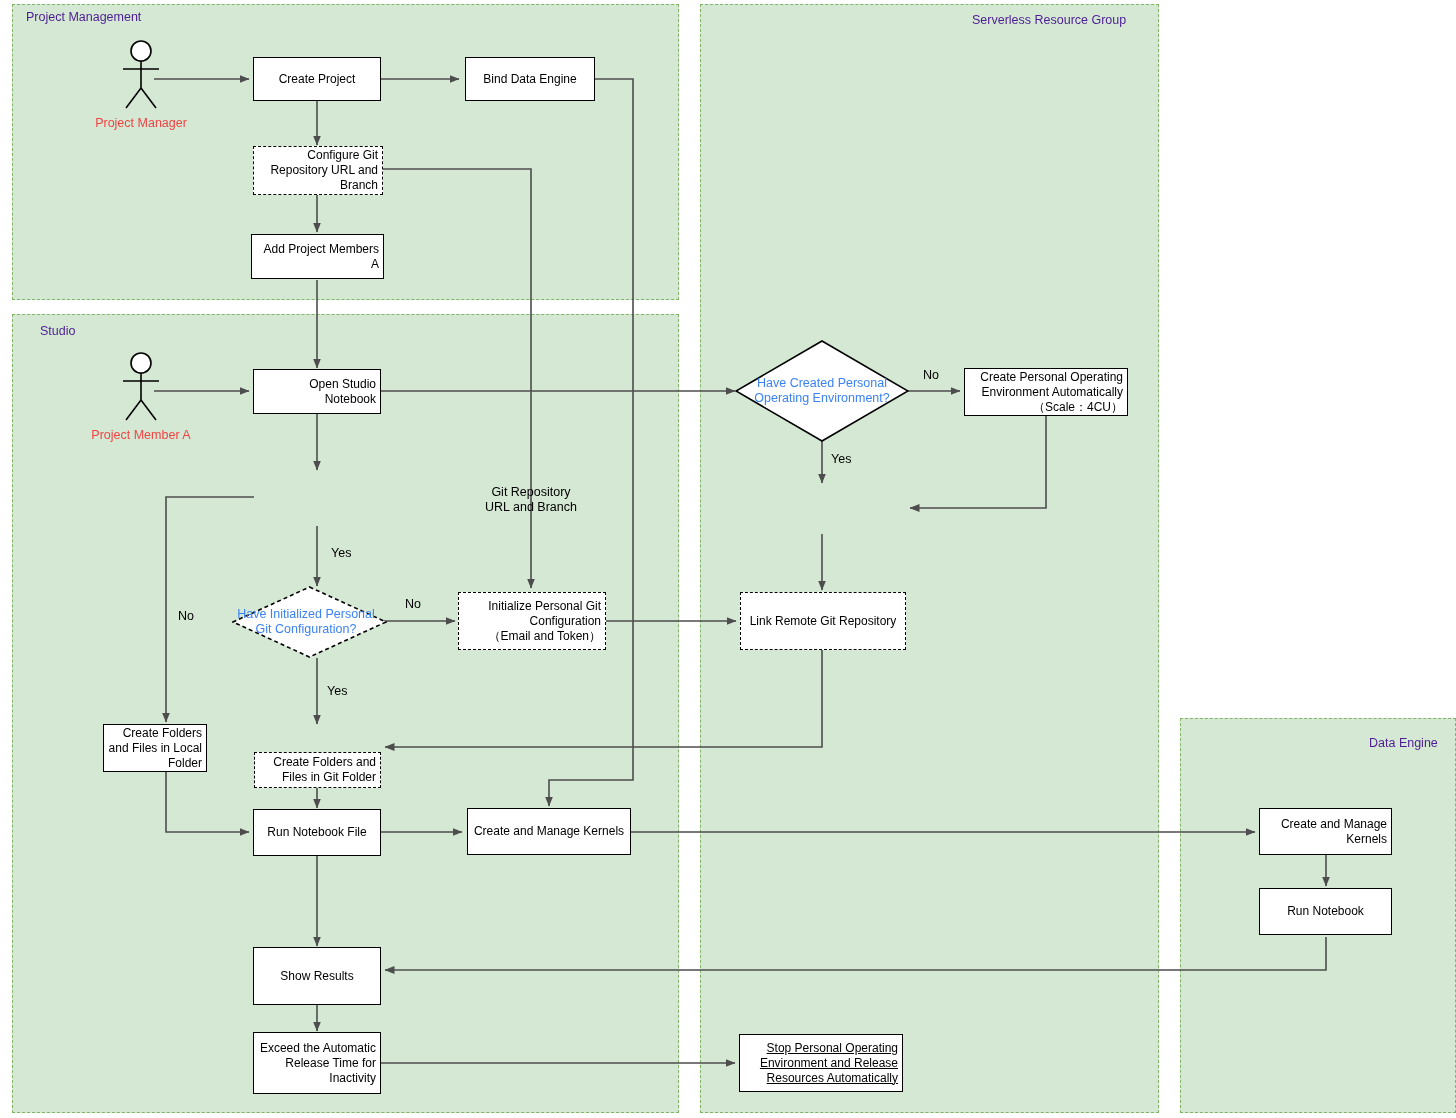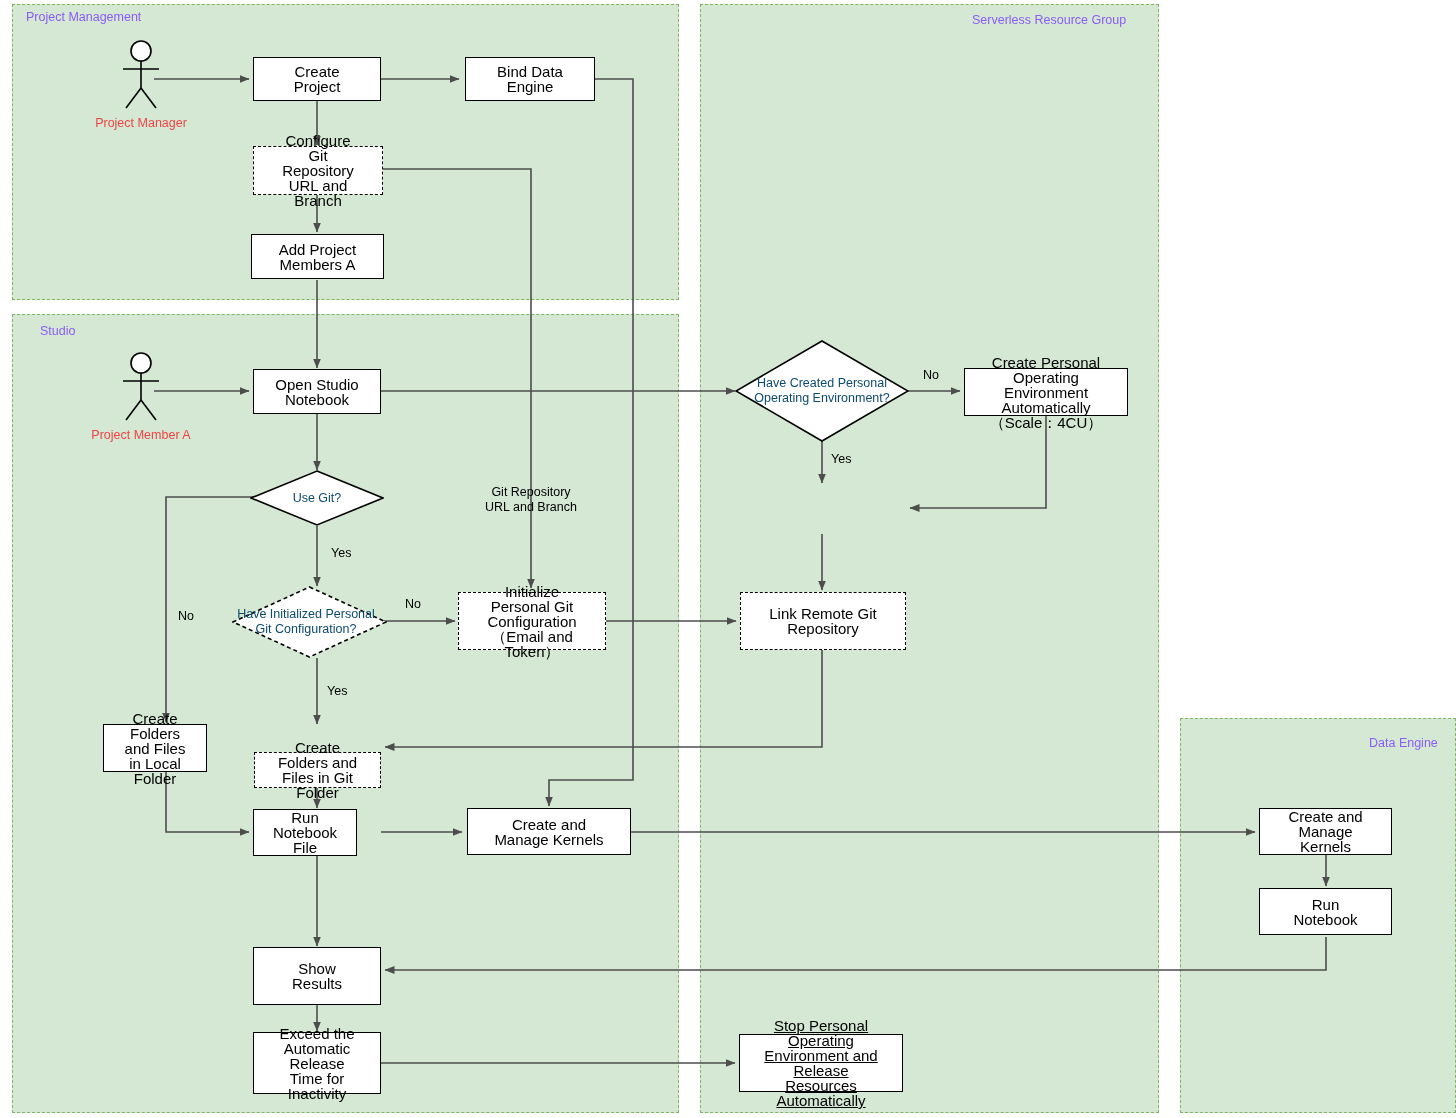--- a/index.html
+++ b/index.html
@@ -1,26 +1,26 @@
 <!DOCTYPE html>
 <html><head>
 <meta charset="utf-8">
 <style>
   html,body{margin:0;padding:0;background:#ffffff;}
   body{font-family:"Liberation Sans", sans-serif;}
   #canvas{position:relative;width:1456px;height:1118px;overflow:hidden;background:#fff;}
   svg.layer{position:absolute;left:0;top:0;width:1456px;height:1118px;}
   .pool{position:absolute;background:#d5e8d4;border:1px dashed #82b366;box-sizing:border-box;}
-  .pool-label{position:absolute;font-size:12.5px;color:#8b5cf6;white-space:nowrap;}
+  .pool-label{position:absolute;font-size:12.5px;color:#4c1d95;white-space:nowrap;}
   .node{position:absolute;box-sizing:border-box;background:#ffffff;border:1.4px solid #000;
-        display:flex;align-items:center;justify-content:center;text-align:center;
-        font-size:15px;line-height:15px;color:#000;padding:2px 20px;}
+        display:flex;align-items:center;justify-content:center;text-align:right;
+        font-size:12px;line-height:15px;color:#000;padding:2px 4px;}
   .node.dashed{border-style:dashed;}
   .diamond{position:absolute;display:flex;align-items:center;justify-content:center;text-align:center;
-           font-size:12.5px;line-height:15px;color:#0c4a6e;}
+           font-size:12.5px;line-height:15px;color:#3b82f6;}
   .diamond .dshape{position:absolute;left:0;top:0;width:100%;height:100%;}
   .diamond .dtext{position:relative;z-index:2;padding:0 6px;}
   .edge-label{position:absolute;font-size:12.5px;line-height:15px;color:#000;text-align:center;white-space:pre;}
   .actor-label{position:absolute;font-size:12.5px;color:#ef4444;text-align:center;white-space:nowrap;}
   .actor{position:absolute;}
 </style>
 </head>
 <body>
 
 <div id="canvas">
@@ -130,42 +130,36 @@
   <div class="node" style="left:253px;top:57px;width:128px;height:44px;">Create Project</div>
 
   <div class="node" style="left:465px;top:57px;width:130px;height:44px;">Bind Data Engine</div>
 
   <div class="node dashed" style="left:253px;top:146px;width:130px;height:49px;">Configure Git Repository URL and Branch</div>
 
   <div class="node" style="left:251px;top:234px;width:133px;height:45px;">Add Project Members A</div>
 
   <div class="node" style="left:253px;top:369px;width:128px;height:45px;">Open Studio Notebook</div>
 
-  <div class="diamond" style="left:250px;top:470px;width:134px;height:56px;">
-    <svg class="dshape" viewBox="0 0 134 56" preserveAspectRatio="none">
-      <polygon points="67,1 133,28 67,55 1,28" fill="#ffffff" stroke="#000000" stroke-width="1.6" vector-effect="non-scaling-stroke"></polygon>
-    </svg>
-    <span class="dtext">Use Git?</span>
-  </div>
 
   <div class="diamond" style="left:232px;top:586px;width:155px;height:72px;">
     <svg class="dshape" viewBox="0 0 155 72" preserveAspectRatio="none">
       <polygon points="77.5,1 154,36 77.5,71 1,36" fill="#ffffff" stroke="#000000" stroke-width="1.6" stroke-dasharray="4,3" vector-effect="non-scaling-stroke"></polygon>
     </svg>
     <span class="dtext" style="width:168px;margin-left:-7px;">Have Initialized Personal Git Configuration?</span>
   </div>
 
   <div class="node dashed" style="left:458px;top:592px;width:148px;height:58px;white-space:pre-line;">Initialize Personal Git Configuration
 （Email and Token）</div>
 
   <div class="node" style="left:103px;top:724px;width:104px;height:48px;">Create Folders and Files in Local Folder</div>
 
   <div class="node dashed" style="left:254px;top:752px;width:127px;height:36px;">Create Folders and Files in Git Folder</div>
 
-  <div class="node" style="left:253px;top:809px;width:104px;height:47px;">Run Notebook File</div>
+  <div class="node" style="left:253px;top:809px;width:128px;height:47px;">Run Notebook File</div>
 
   <div class="node" style="left:467px;top:808px;width:164px;height:47px;">Create and Manage Kernels</div>
 
   <div class="node" style="left:253px;top:947px;width:128px;height:58px;">Show Results</div>
 
   <div class="node" style="left:253px;top:1032px;width:128px;height:62px;">Exceed the Automatic Release Time for Inactivity</div>
 
   <div class="diamond" style="left:735px;top:340px;width:174px;height:102px;">
     <svg class="dshape" viewBox="0 0 174 102" preserveAspectRatio="none">
       <polygon points="87,1 173,51 87,101 1,51" fill="#ffffff" stroke="#000000" stroke-width="1.6" vector-effect="non-scaling-stroke"></polygon>

